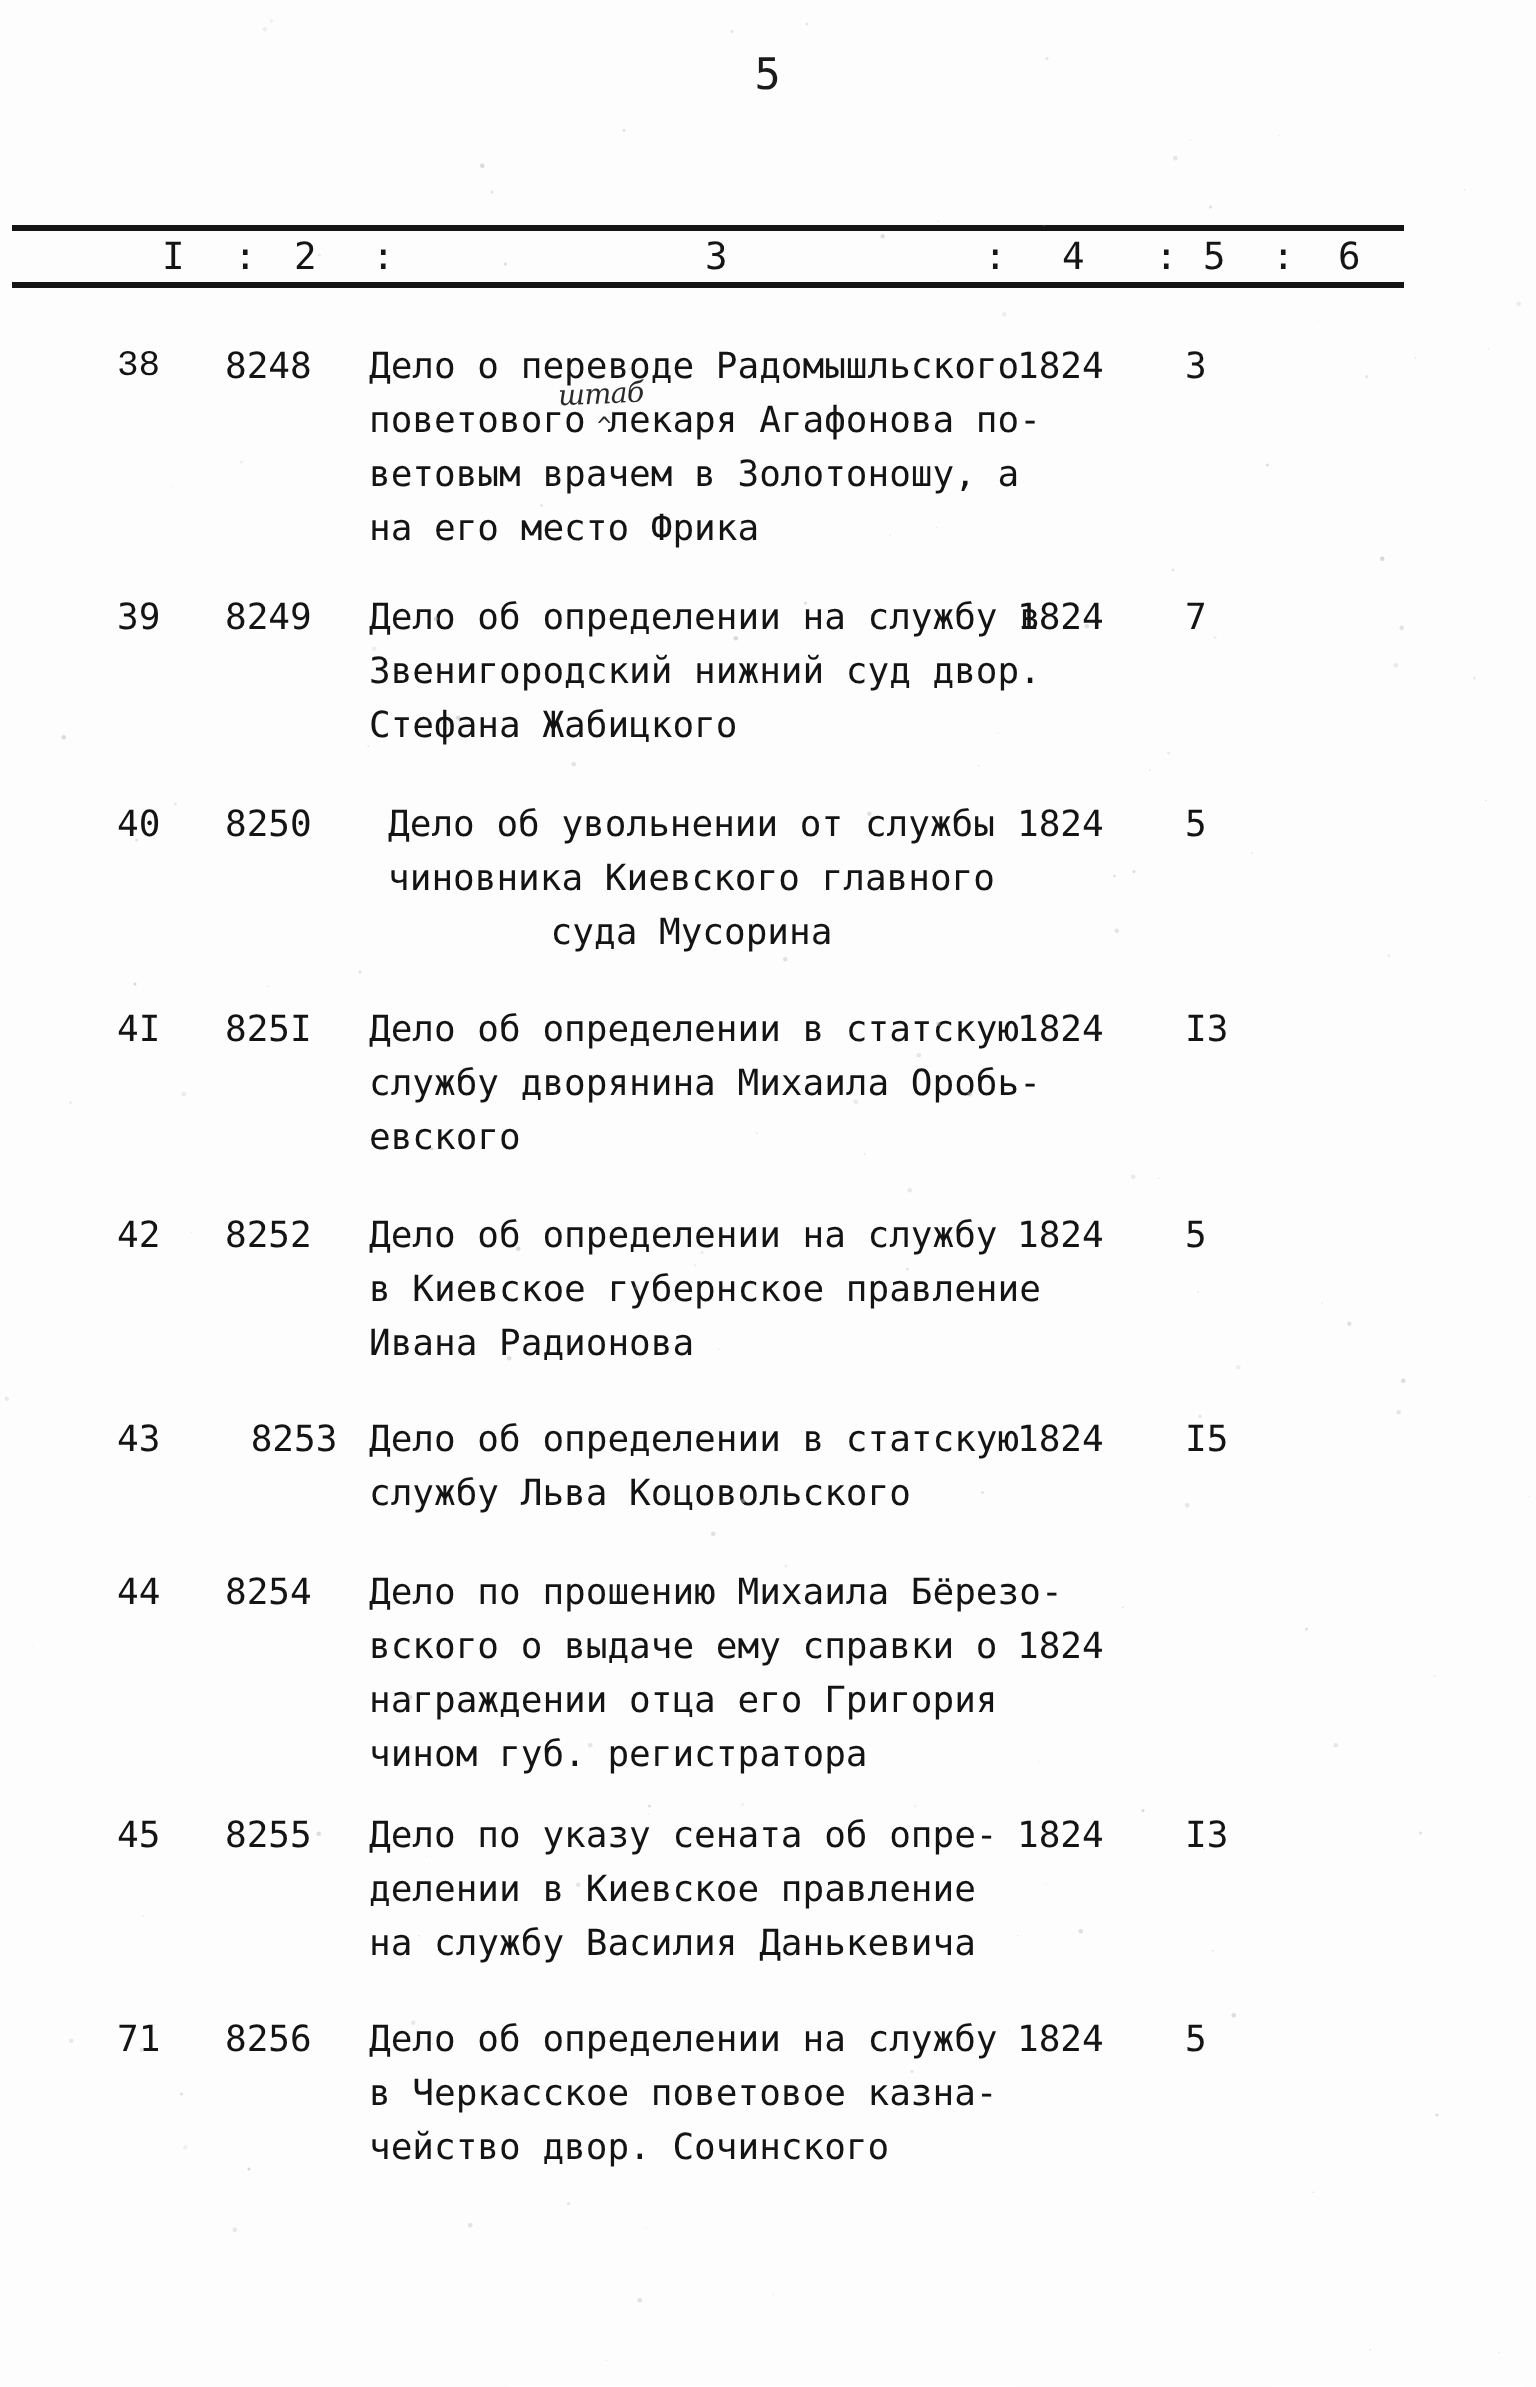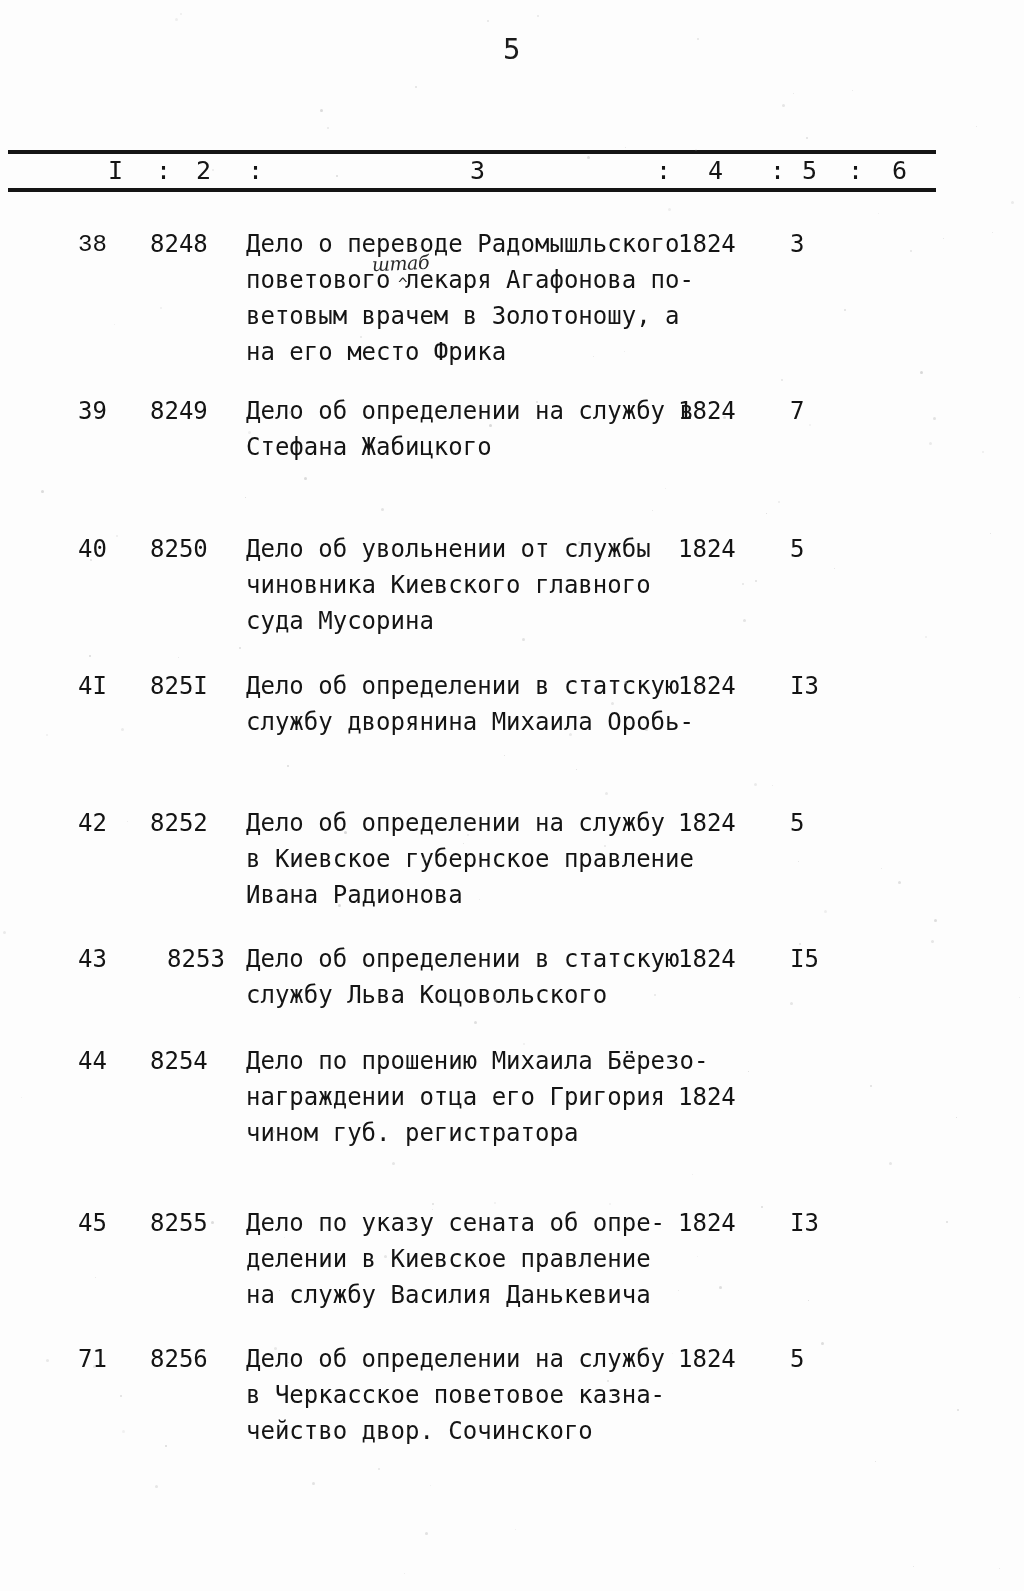--- a/index.html
+++ b/index.html
@@ -144,56 +144,56 @@
         <div class="col-fond" style="top: 0px;">8248</div>
         <div class="col-desc" style="top: 0px;"><div class="desc-line">Дело о переводе Радомышльского</div><div class="desc-line">поветового лекаря Агафонова по-</div><div class="desc-line">ветовым врачем в Золотоношу, а</div><div class="desc-line">на его место Фрика</div></div>
         <div class="col-year" style="top: 0px;">1824</div>
         <div class="col-count" style="top: 0px;">3</div>
         <div class="handwritten" style="left: 372px; top: 26px;">штаб</div>
         <div class="caret" style="left: 398px; top: 48px;">^</div>
       </div>
       <div class="row" style="top: 393px; height: 108px;">
         <div class="col-num" style="top: 0px;">39</div>
         <div class="col-fond" style="top: 0px;">8249</div>
-        <div class="col-desc" style="top: 0px;"><div class="desc-line">Дело об определении на службу в</div><div class="desc-line">Стефана Жабицкого</div></div>
+        <div class="col-desc" style="top: 0px;"><div class="desc-line">Дело об определении на службу в</div><div class="desc-line">Звенигородский нижний суд двор.</div><div class="desc-line">Стефана Жабицкого</div></div>
         <div class="col-year" style="top: 0px;">1824</div>
         <div class="col-count" style="top: 0px;">7</div>
       </div>
       <div class="row" style="top: 531px; height: 108px;">
         <div class="col-num" style="top: 0px;">40</div>
         <div class="col-fond" style="top: 0px;">8250</div>
-        <div class="col-desc" style="top: 0px;"><div class="desc-line">Дело об увольнении от службы</div><div class="desc-line">чиновника Киевского главного</div><div class="desc-line">суда Мусорина</div></div>
+        <div class="col-desc" style="top: 0px; text-align: center;"><div class="desc-line">Дело об увольнении от службы</div><div class="desc-line">чиновника Киевского главного</div><div class="desc-line">суда Мусорина</div></div>
         <div class="col-year" style="top: 0px;">1824</div>
         <div class="col-count" style="top: 0px;">5</div>
       </div>
       <div class="row" style="top: 668px; height: 108px;">
         <div class="col-num" style="top: 0px;">4I</div>
         <div class="col-fond" style="top: 0px;">825I</div>
-        <div class="col-desc" style="top: 0px;"><div class="desc-line">Дело об определении в статскую</div><div class="desc-line">службу дворянина Михаила Оробь-</div></div>
+        <div class="col-desc" style="top: 0px;"><div class="desc-line">Дело об определении в статскую</div><div class="desc-line">службу дворянина Михаила Оробь-</div><div class="desc-line">евского</div></div>
         <div class="col-year" style="top: 0px;">1824</div>
         <div class="col-count" style="top: 0px;">I3</div>
       </div>
       <div class="row" style="top: 805px; height: 108px;">
         <div class="col-num" style="top: 0px;">42</div>
         <div class="col-fond" style="top: 0px;">8252</div>
         <div class="col-desc" style="top: 0px;"><div class="desc-line">Дело об определении на службу</div><div class="desc-line">в Киевское губернское правление</div><div class="desc-line">Ивана Радионова</div></div>
         <div class="col-year" style="top: 0px;">1824</div>
         <div class="col-count" style="top: 0px;">5</div>
       </div>
       <div class="row" style="top: 941px; height: 72px;">
         <div class="col-num" style="top: 0px;">43</div>
         <div class="col-fond" style="top: 0px; text-align: center;">8253</div>
         <div class="col-desc" style="top: 0px;"><div class="desc-line">Дело об определении в статскую</div><div class="desc-line">службу Льва Коцовольского</div></div>
         <div class="col-year" style="top: 0px;">1824</div>
         <div class="col-count" style="top: 0px;">I5</div>
       </div>
       <div class="row" style="top: 1043px; height: 144px;">
         <div class="col-num" style="top: 0px;">44</div>
         <div class="col-fond" style="top: 0px;">8254</div>
-        <div class="col-desc" style="top: 0px;"><div class="desc-line">Дело по прошению Михаила Бёрезо-</div><div class="desc-line">награждении отца его Григория</div><div class="desc-line">чином губ. регистратора</div></div>
+        <div class="col-desc" style="top: 0px;"><div class="desc-line">Дело по прошению Михаила Бёрезо-</div><div class="desc-line">вского о выдаче ему справки о</div><div class="desc-line">награждении отца его Григория</div><div class="desc-line">чином губ. регистратора</div></div>
         <div class="col-year" style="top: 36px;">1824</div>
       </div>
       <div class="row" style="top: 1205px; height: 108px;">
         <div class="col-num" style="top: 0px;">45</div>
         <div class="col-fond" style="top: 0px;">8255</div>
         <div class="col-desc" style="top: 0px;"><div class="desc-line">Дело по указу сената об опре-</div><div class="desc-line">делении в Киевское правление</div><div class="desc-line">на службу Василия Данькевича</div></div>
         <div class="col-year" style="top: 0px;">1824</div>
         <div class="col-count" style="top: 0px;">I3</div>
       </div>
       <div class="row" style="top: 1341px; height: 108px;">

